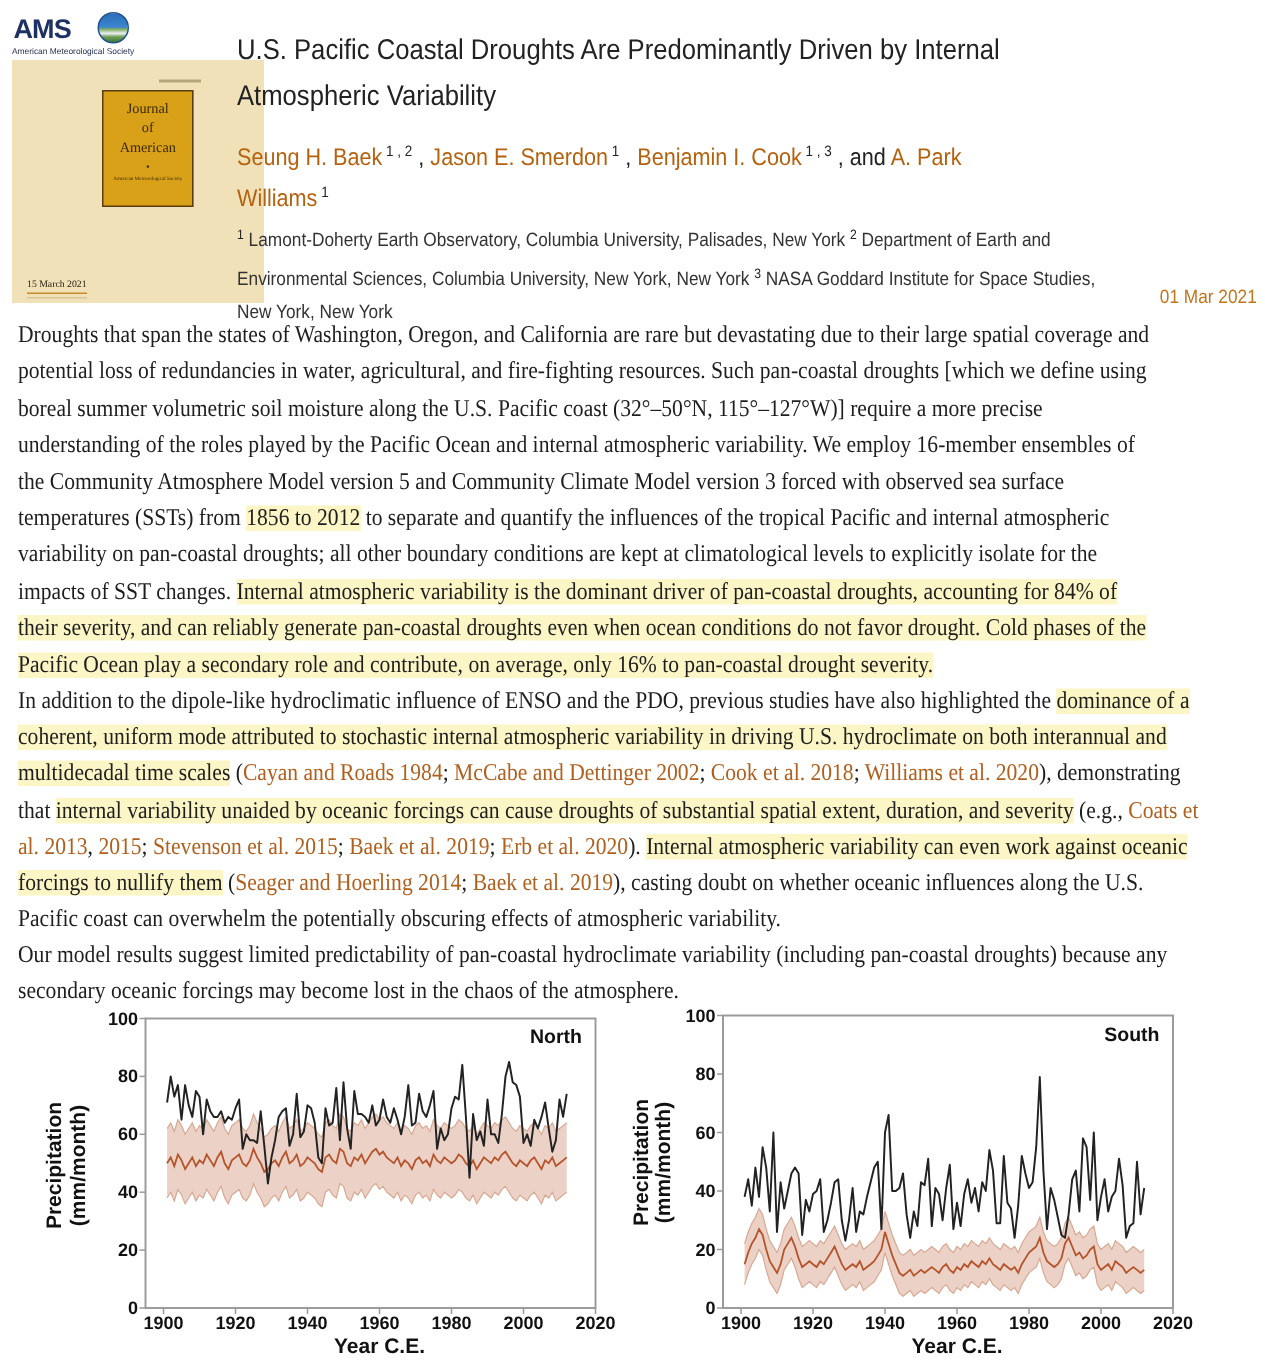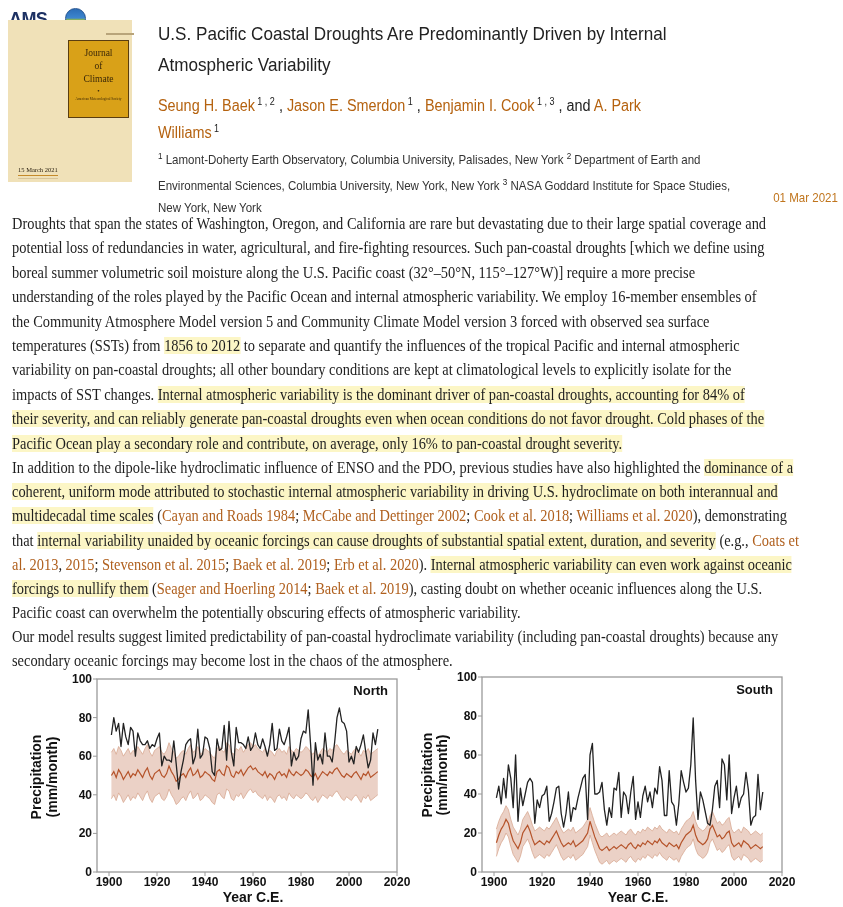--- a/index.html
+++ b/index.html
@@ -15,21 +15,21 @@
   #ams-logo{left:8px;top:7px;width:82px;height:32px;cursor:pointer;}
   .ams-text{position:absolute;left:1px;top:0;font-family:"Liberation Sans",sans-serif;
             font-weight:bold;font-size:18px;line-height:24px;color:var(--navy);letter-spacing:-0.6px;}
   .ams-globe{position:absolute;left:57px;top:1px;width:21px;height:21px;border-radius:50%;
              background:linear-gradient(180deg,#2b6db8 0%,#3d86cf 48%,#7fae5e 55%,#e9eef2 70%,#6f9f55 82%,#3f7a3a 100%);
              border:1px solid #23528f;box-sizing:border-box;}
   .ams-sub{position:absolute;left:0;top:25px;font-family:"Liberation Sans",sans-serif;
            font-size:5.6px;color:#1d2a4a;white-space:nowrap;}
 
   
-  #cover{left:8px;top:20px;width:124px;height:162px;background:var(--cover-bg);cursor:pointer;}
+  #cover{left:8px;top:40px;width:168px;height:162px;background:var(--cover-bg);cursor:pointer;}
   .cover-code{position:absolute;left:98px;top:13px;width:28px;height:2px;background:#b8a47a;}
   .cover-box{position:absolute;left:60px;top:20px;width:61px;height:78px;background:var(--cover-box);
              border:1px solid #5a3d10;box-sizing:border-box;text-align:center;
              font-family:"Liberation Serif",serif;color:#3a2708;}
   .cover-box .jl{font-size:9.5px;line-height:13px;}
   .cover-box .j1{margin-top:6px;}
   .cover-box .dot{font-size:7px;line-height:10px;}
   .cover-box .soc{font-size:3.4px;line-height:6px;white-space:nowrap;}
   .cover-date{position:absolute;left:10px;top:146px;font-size:6.5px;color:#2a2010;white-space:nowrap;}
   .cover-rule{position:absolute;left:10px;top:155px;width:40px;height:1px;background:#c58a2a;}
@@ -70,21 +70,21 @@
   <span class="ams-text">AMS</span>
   <span class="ams-globe"></span>
   <span class="ams-sub">American Meteorological Society</span>
 </div>
 
 <div id="cover" class="abs">
   <div class="cover-code"></div>
   <div class="cover-box">
     <div class="jl j1">Journal</div>
     <div class="jl">of</div>
-    <div class="jl">Climate</div>
+    <div class="jl">American</div>
     <div class="dot">•</div>
     <div class="soc">American Meteorological Society</div>
   </div>
   <div class="cover-date">15 March 2021</div>
   <div class="cover-rule"></div>
   <div class="cover-rule2"></div>
 </div>
 
 <h1 id="title" class="hblock">
   <div>U.S. Pacific Coastal Droughts Are Predominantly Driven by Internal</div>

